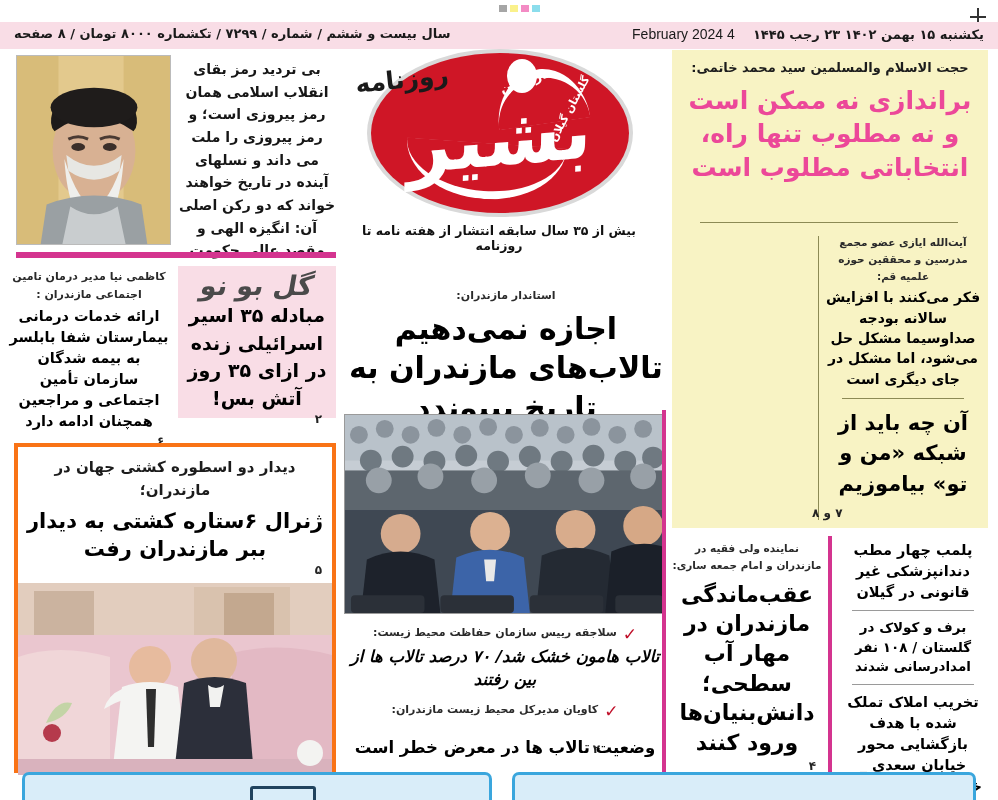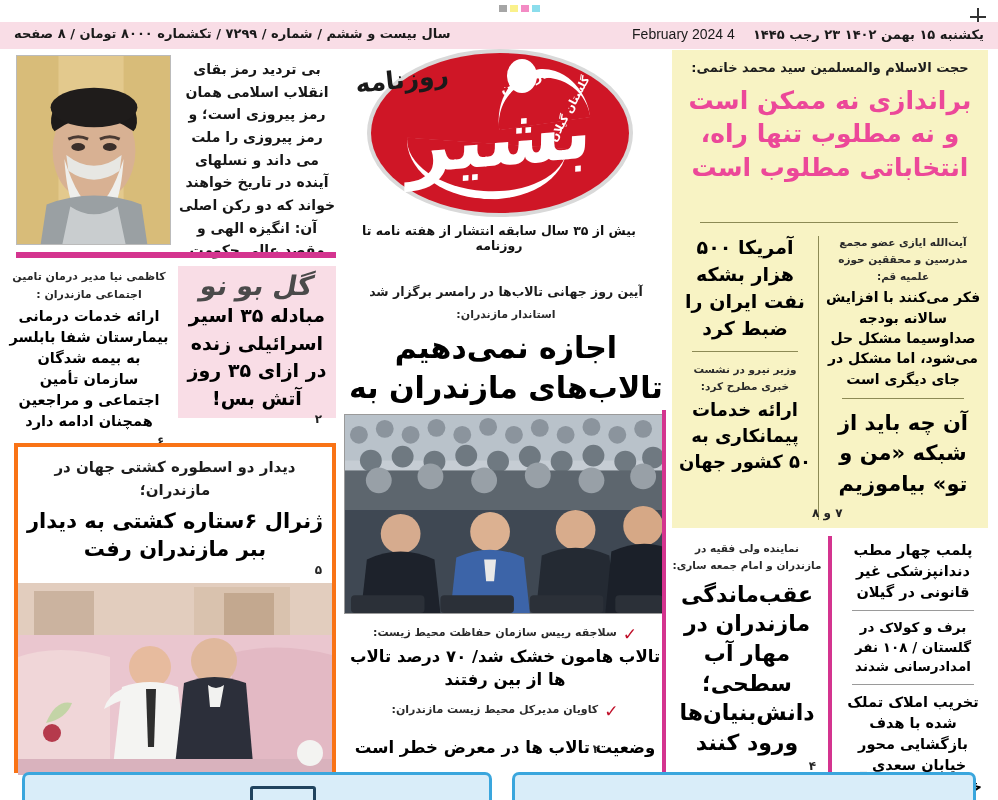--- a/index.html
+++ b/index.html
@@ -186,21 +186,20 @@
         <path d="M104 106 q-14 6 -18 20 q14 -8 22 -10Z" fill="#f4f4f2"></path>
         <rect x="0" y="176" width="314" height="16" fill="#d9b2bd"></rect>
         <circle cx="292" cy="170" r="13" fill="#f3f3f1"></circle>
         <path d="M28 140 q10 -24 26 -20 q-6 16 -26 20Z" fill="#c3d4a6"></path>
         <circle cx="34" cy="150" r="9" fill="#b53a4c"></circle>
       </svg>
     </div>
   </div>
 
   <div class="panel" style="top:282px;left:344px;width:324px;">
-    <div class="kicker">آیین روز جهانی تالاب‌ها در رامسر برگزار شد</div>
     <div class="kicker-sm" style="margin-top:5px;">استاندار مازندران:</div>
     <div class="hl-xl" style="margin-top:4px;">اجازه نمی‌دهیم تالاب‌های مازندران به تاریخ بپیوندد</div>
   </div>
 
   <div class="photo" style="top:414px;left:344px;width:322px;height:200px;border:1px solid #9a9a9a;">
     <svg viewBox="0 0 322 200" preserveAspectRatio="none" aria-hidden="true">
       <rect width="322" height="200" fill="#c6cdd4"></rect>
       <rect x="0" y="0" width="322" height="46" fill="#b9c2ca"></rect>
       <g fill="#8b949d">
         <circle cx="14" cy="20" r="9"></circle>
@@ -258,21 +257,21 @@
     </svg>
   </div>
 
   <div class="panel" style="top:624px;left:342px;width:326px;">
 
     <div style="margin-bottom:9px;">
       <div class="tickline">
         <span class="tick">✓</span>
         <span class="kicker-sm">سلاجقه رییس سازمان حفاظت محیط زیست:</span>
       </div>
-      <div class="hl-sm" style="margin-top:2px;">تالاب هامون خشک شد/ ۷۰ درصد تالاب ها از بین رفتند</div>
+      <div class="hl-sm" style="margin-top:2px;font-style:italic;">تالاب هامون خشک شد/ ۷۰ درصد تالاب ها از بین رفتند</div>
     </div>
 
     <div>
       <div class="tickline">
         <span class="tick">✓</span>
         <span class="kicker-sm">کاویان مدیرکل محیط زیست مازندران:</span>
       </div>
       <div class="hl-sm" style="margin-top:16px;display:inline-block;width:100%;">وضعیت تالاب ها در معرض خطر است</div>
       <div class="pageno" style="text-align:right;padding-right:68px;margin-top:-17px;">۲</div>
     </div>
@@ -296,30 +295,20 @@
     <div>
       <div class="kicker-sm" style="font-size:10.5px;">آیت‌الله ایازی عضو مجمع مدرسین و محققین حوزه علمیه قم:</div>
       <div class="hl-xs" style="margin-top:3px;font-size:14px;">فکر می‌کنند با افزایش سالانه بودجه صداوسیما مشکل حل می‌شود، اما مشکل در جای دیگری است</div>
     </div>
     <div class="divider" style="margin:9px 18px;"></div>
     <div>
       <div class="hl-sm" style="font-size:21px;line-height:1.45;">آن چه باید از شبکه «من و تو» بیاموزیم</div>
     </div>
   </div>
 
-  <div class="panel" style="top:234px;left:678px;width:134px;">
-    <div>
-      <div class="hl-sm" style="font-size:19px;line-height:1.42;">آمریکا ۵۰۰ هزار بشکه نفت ایران را ضبط کرد</div>
-    </div>
-    <div class="divider" style="margin:9px 14px;"></div>
-    <div>
-      <div class="kicker-sm" style="font-size:10.5px;">وزیر نیرو در نشست خبری مطرح کرد:</div>
-      <div class="hl-sm" style="margin-top:3px;font-size:18px;">ارائه خدمات پیمانکاری به ۵۰ کشور جهان</div>
-    </div>
-  </div>
   <div class="pageno" style="position:absolute;top:506px;left:812px;">۷ و ۸</div>
 
   <div class="vline-pink" style="top:536px;left:828px;height:238px;"></div>
 
   <div class="panel" style="top:540px;left:672px;width:150px;">
     <div class="kicker-sm" style="font-size:10.5px;">نماینده ولی فقیه در مازندران و امام جمعه ساری:</div>
     <div class="hl-md" style="margin-top:6px;font-size:22px;">عقب‌ماندگی مازندران در مهار آب سطحی؛ دانش‌بنیان‌ها ورود کنند</div>
     <div class="pageno" style="text-align:right;padding-right:6px;margin-top:1px;">۴</div>
   </div>
 

